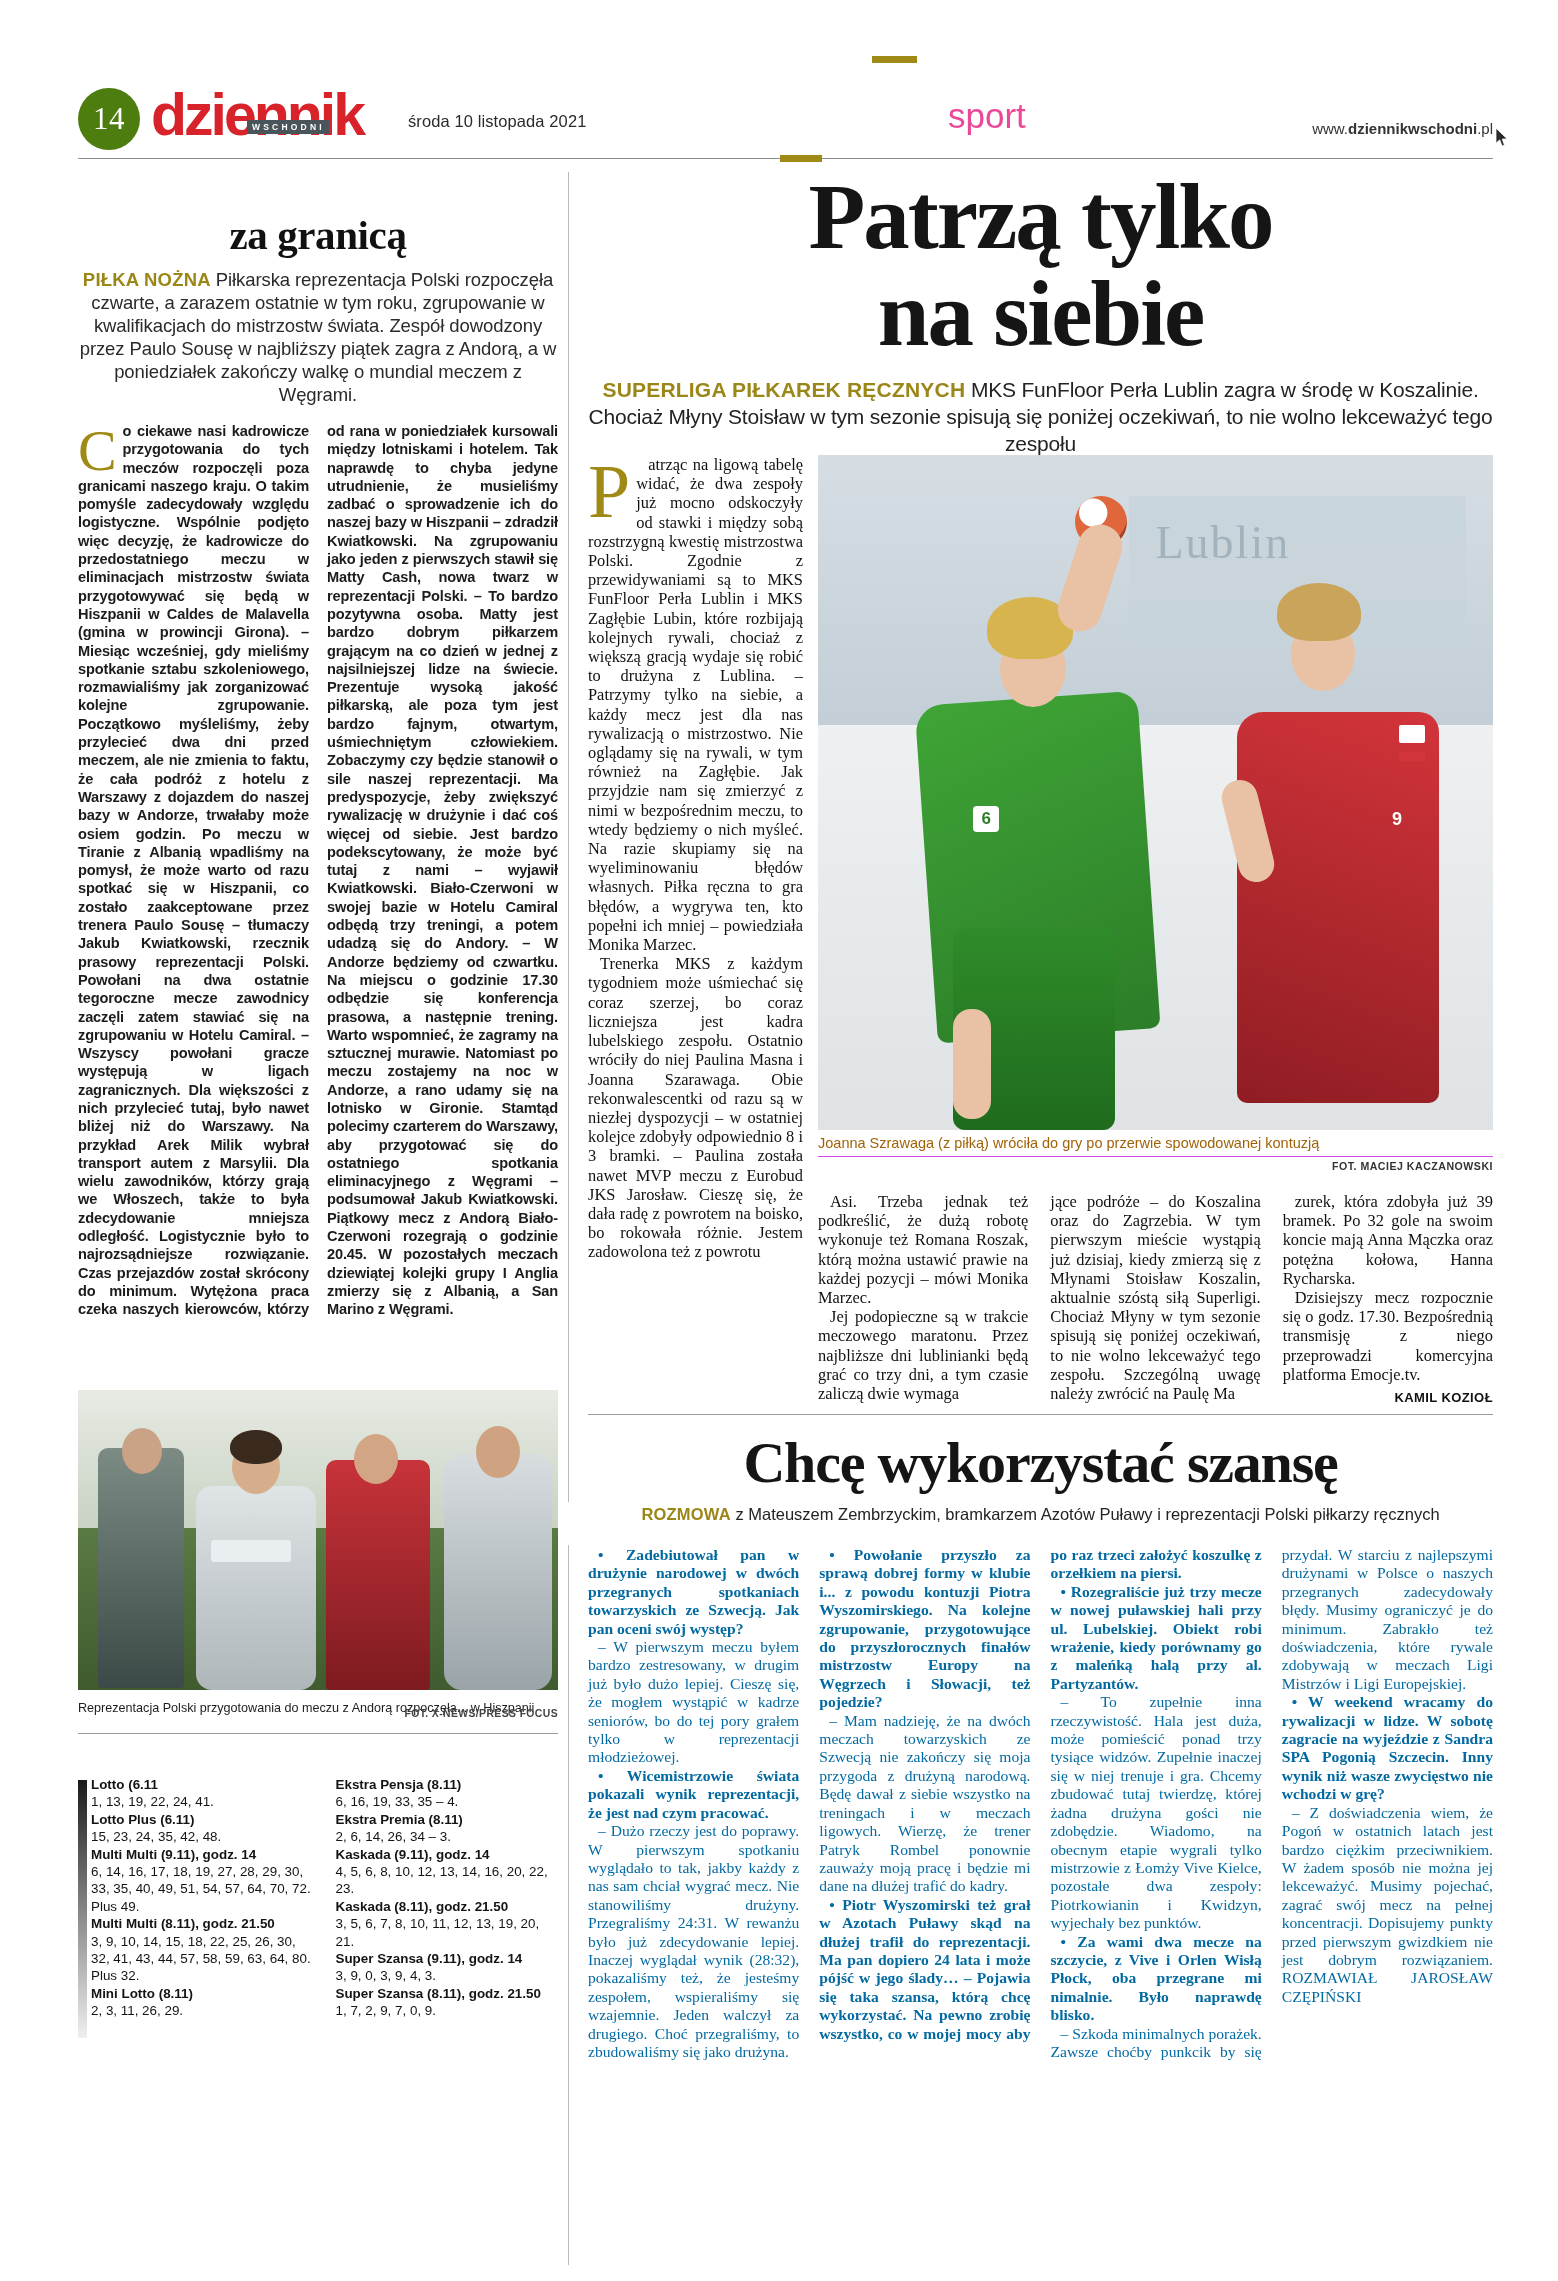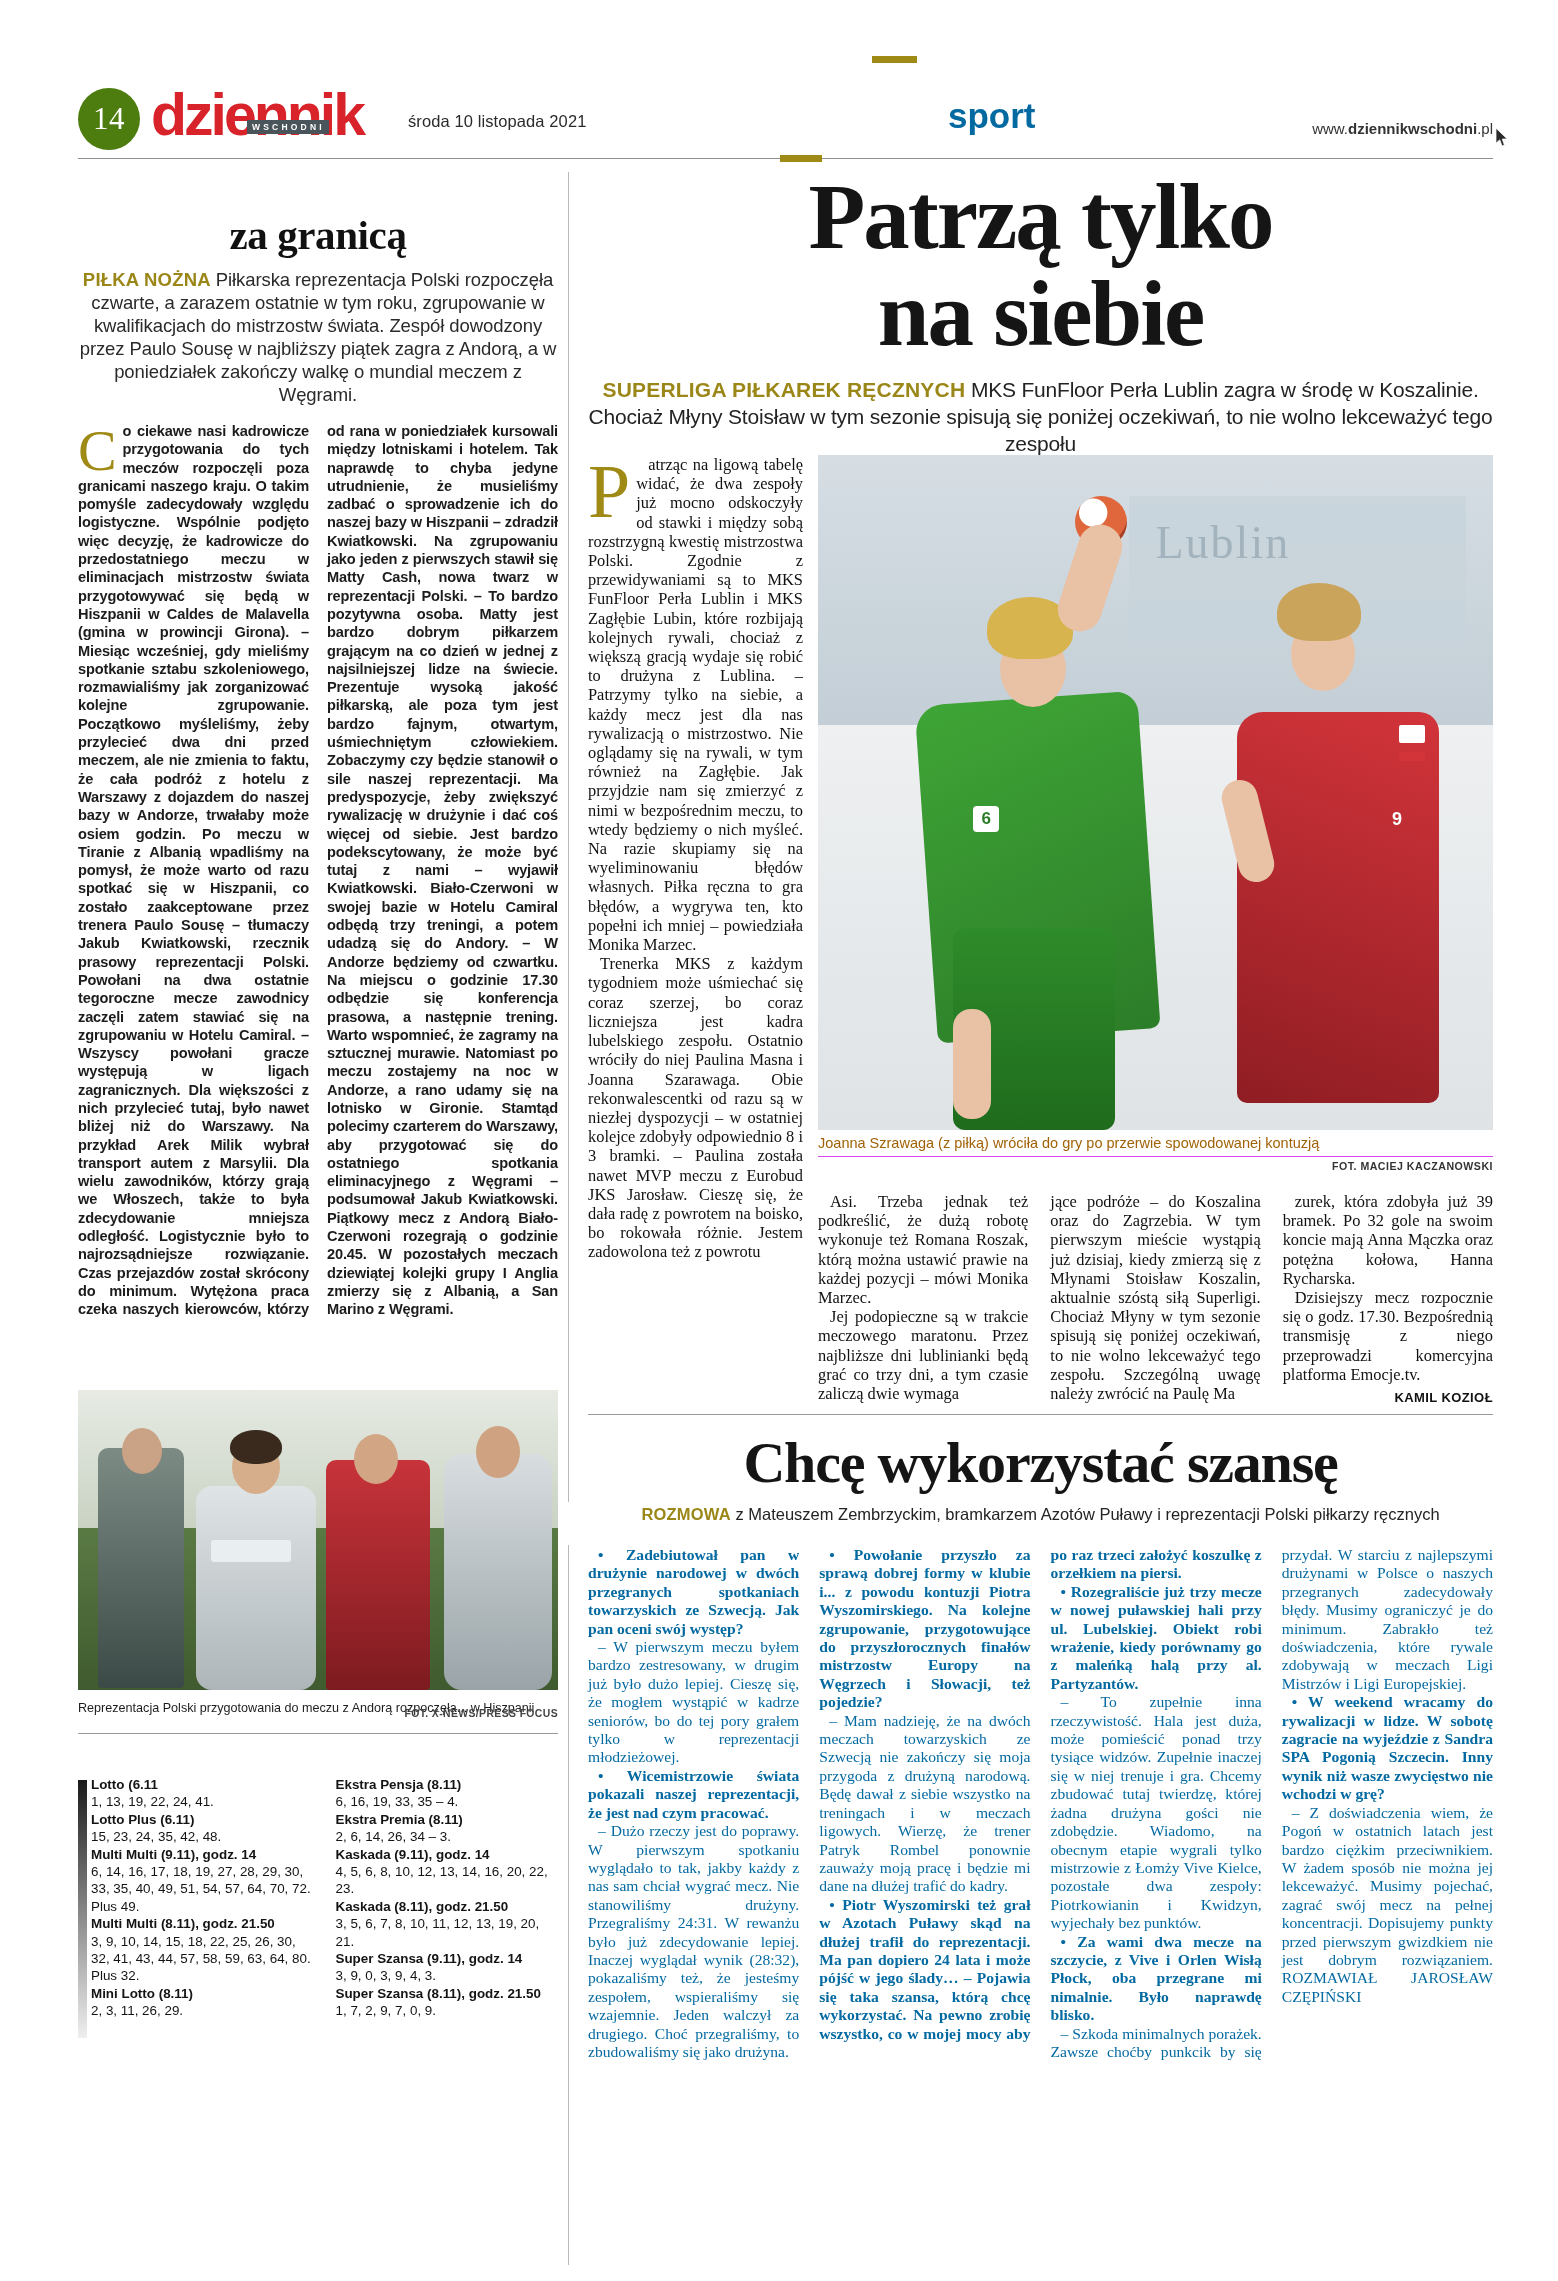--- a/index.html
+++ b/index.html
@@ -25,21 +25,21 @@
     color:#d8232a;letter-spacing:-3px;line-height:62px;display:block;
   }
   .logo-sub{
     position:absolute;left:96px;top:36px;background:#4a555b;color:#fff;
     font-size:8.5px;font-weight:bold;letter-spacing:3.2px;padding:2px 4px 2px 5px;
   }
   .issue-date{
     position:absolute;left:330px;top:24px;font-size:16.5px;color:#2b2b2b;letter-spacing:.1px;
   }
   .section-word{
-    position:absolute;left:870px;top:8px;font-size:35px;color:#0369a1;font-weight:700;letter-spacing:0px;
+    position:absolute;left:870px;top:8px;font-size:35px;color:#ec4899;font-weight:400;letter-spacing:0px;
   }
   .section-underline{position:absolute;left:872px;top:56px;width:45px;height:7px;background:#a08a16;}
   .cursor-arrow{position:absolute;right:0px;top:38px;width:14px;height:20px;}
   .rule-top{position:absolute;left:78px;top:158px;width:1415px;height:1px;background:#8d8d8d;}
   .rule-top-accent{position:absolute;left:780px;top:155px;width:42px;height:7px;background:#a08a16;}
 
   
   .leftcol{position:absolute;left:78px;top:168px;width:480px;}
   .vrule{position:absolute;background:#b9b9b9;width:1px;}
 
@@ -297,21 +297,21 @@
     <h2 class="intv-head">Chcę wykorzystać szansę</h2>
     <div class="intv-deck">
       <span class="kicker">ROZMOWA</span><span> z Mateuszem Zembrzyckim, bramkarzem Azotów Puławy i reprezentacji Polski piłkarzy ręcznych</span>
     </div>
   </div>
 
   <div class="intv-cols">
       <span style="display: block; text-indent: 10px; font-weight: bold;">
     • Zadebiutował pan w drużynie narodowej w dwóch przegranych spotkaniach towarzyskich ze Szwecją. Jak pan oceni swój występ?</span>
       <span style="display: block; text-indent: 10px;">– W pierwszym meczu byłem bardzo zestresowany, w drugim już było dużo lepiej. Cieszę się, że mogłem wystąpić w kadrze seniorów, bo do tej pory grałem tylko w reprezentacji młodzieżowej.</span>
-      <span style="display: block; text-indent: 10px; font-weight: bold;">• Wicemistrzowie świata pokazali naszej reprezentacji, że jest nad czym pracować.</span>
+      <span style="display: block; text-indent: 10px; font-weight: bold;">• Wicemistrzowie świata pokazali wynik reprezentacji, że jest nad czym pracować.</span>
       <span style="display: block; text-indent: 10px;">– Dużo rzeczy jest do poprawy. W pierwszym spotkaniu wyglądało to tak, jakby każdy z nas sam chciał wygrać mecz. Nie stanowiliśmy drużyny. Przegraliśmy 24:31. W rewanżu było już zdecydowanie lepiej. Inaczej wyglądał wynik (28:32), pokazaliśmy też, że jesteśmy zespołem, wspieraliśmy się wzajemnie. Jeden walczył
     za drugiego. Choć przegraliśmy, to zbudowaliśmy się jako drużyna.</span>
       <span style="display: block; text-indent: 10px; font-weight: bold;">• Powołanie przyszło za sprawą dobrej formy w klubie i... z powodu kontuzji Piotra Wyszomirskiego. Na kolejne zgrupowanie, przygotowujące do przyszłorocznych finałów mistrzostw Europy na Węgrzech i Słowacji, też pojedzie?</span>
       <span style="display: block; text-indent: 10px;">– Mam nadzieję, że na dwóch meczach towarzyskich ze Szwecją nie zakończy się moja przygoda z drużyną narodową. Będę dawał z siebie wszystko na treningach i w meczach ligowych. Wierzę, że trener Patryk Rombel ponownie zauważy moją pracę i będzie mi dane na dłużej trafić do kadry.</span>
       <span style="display: block; text-indent: 10px; font-weight: bold;">• Piotr Wyszomirski też grał w Azotach Puławy skąd na dłużej trafił do reprezentacji. Ma pan dopiero 24 lata i może pójść w jego ślady…
     – Pojawia się taka szansa, którą chcę wykorzystać. Na pewno zrobię wszystko, co w mojej mocy aby po raz trzeci założyć koszulkę z orzełkiem na piersi.</span>
       <span style="display: block; text-indent: 10px; font-weight: bold;">• Rozegraliście już trzy mecze w nowej puławskiej hali przy ul. Lubelskiej. Obiekt robi wrażenie, kiedy porównamy go z maleńką halą przy al. Partyzantów.</span>
       <span style="display: block; text-indent: 10px;">– To zupełnie inna rzeczywistość. Hala jest duża, może pomieścić ponad trzy tysiące widzów. Zupełnie inaczej się w niej trenuje i gra. Chcemy zbudować tutaj twierdzę, której żadna drużyna gości nie zdobędzie. Wiadomo, na obecnym etapie wygrali tylko mistrzowie z Łomży Vive Kielce, pozostałe dwa zespoły: Piotrkowianin i Kwidzyn, wyjechały bez punktów.</span>
       <span style="display: block; text-indent: 10px; font-weight: bold;">• Za wami dwa mecze na szczycie, z Vive i Orlen Wisłą Płock, oba przegrane mi
     

